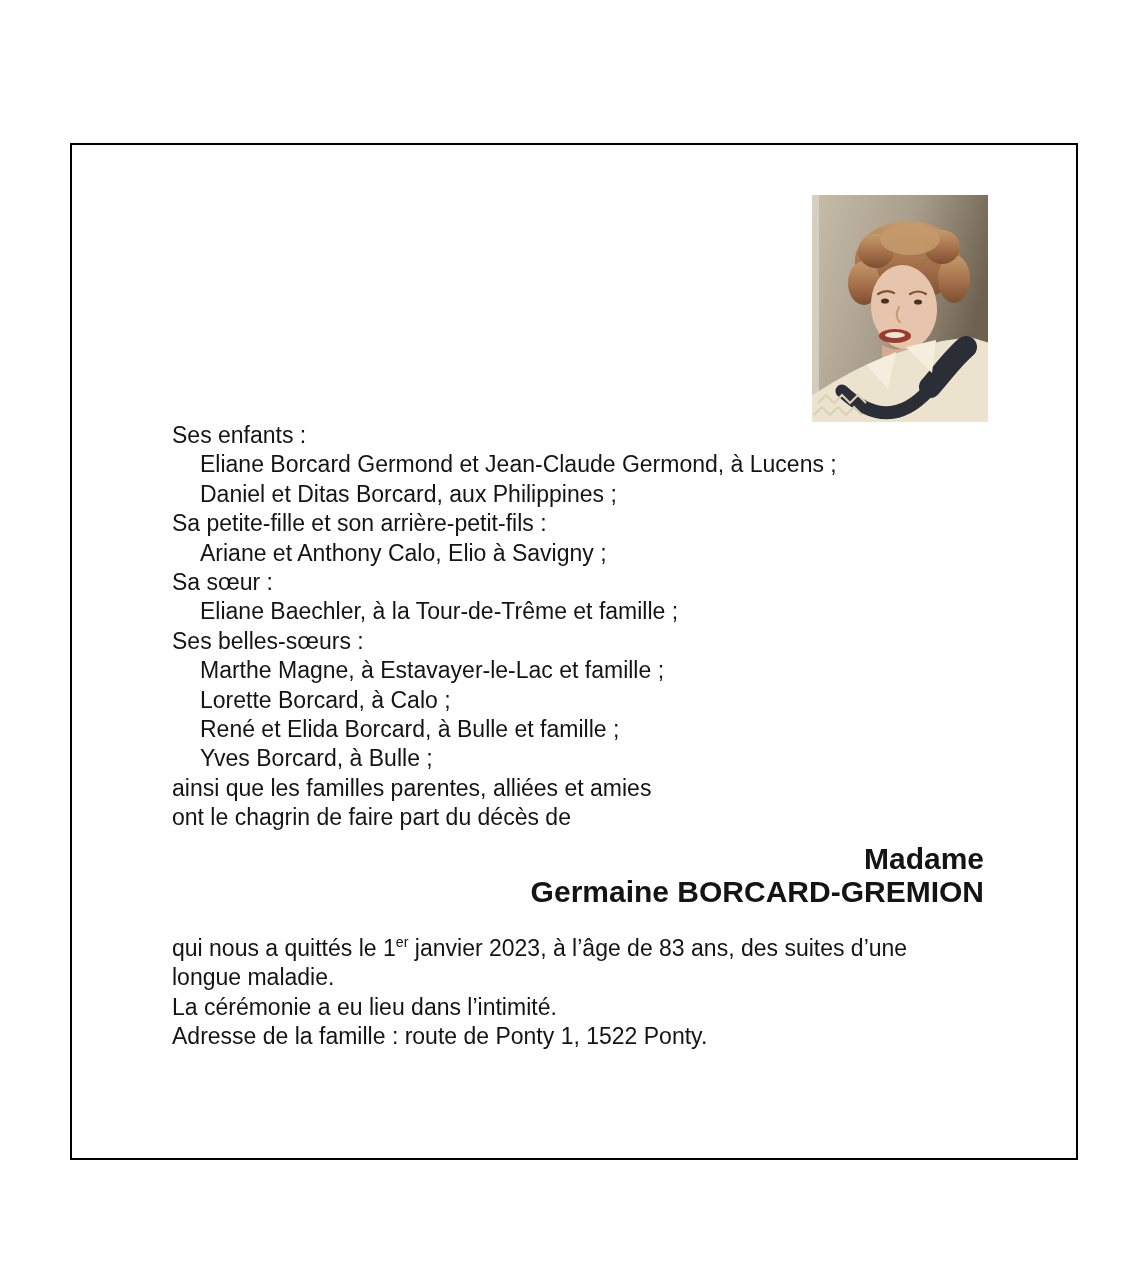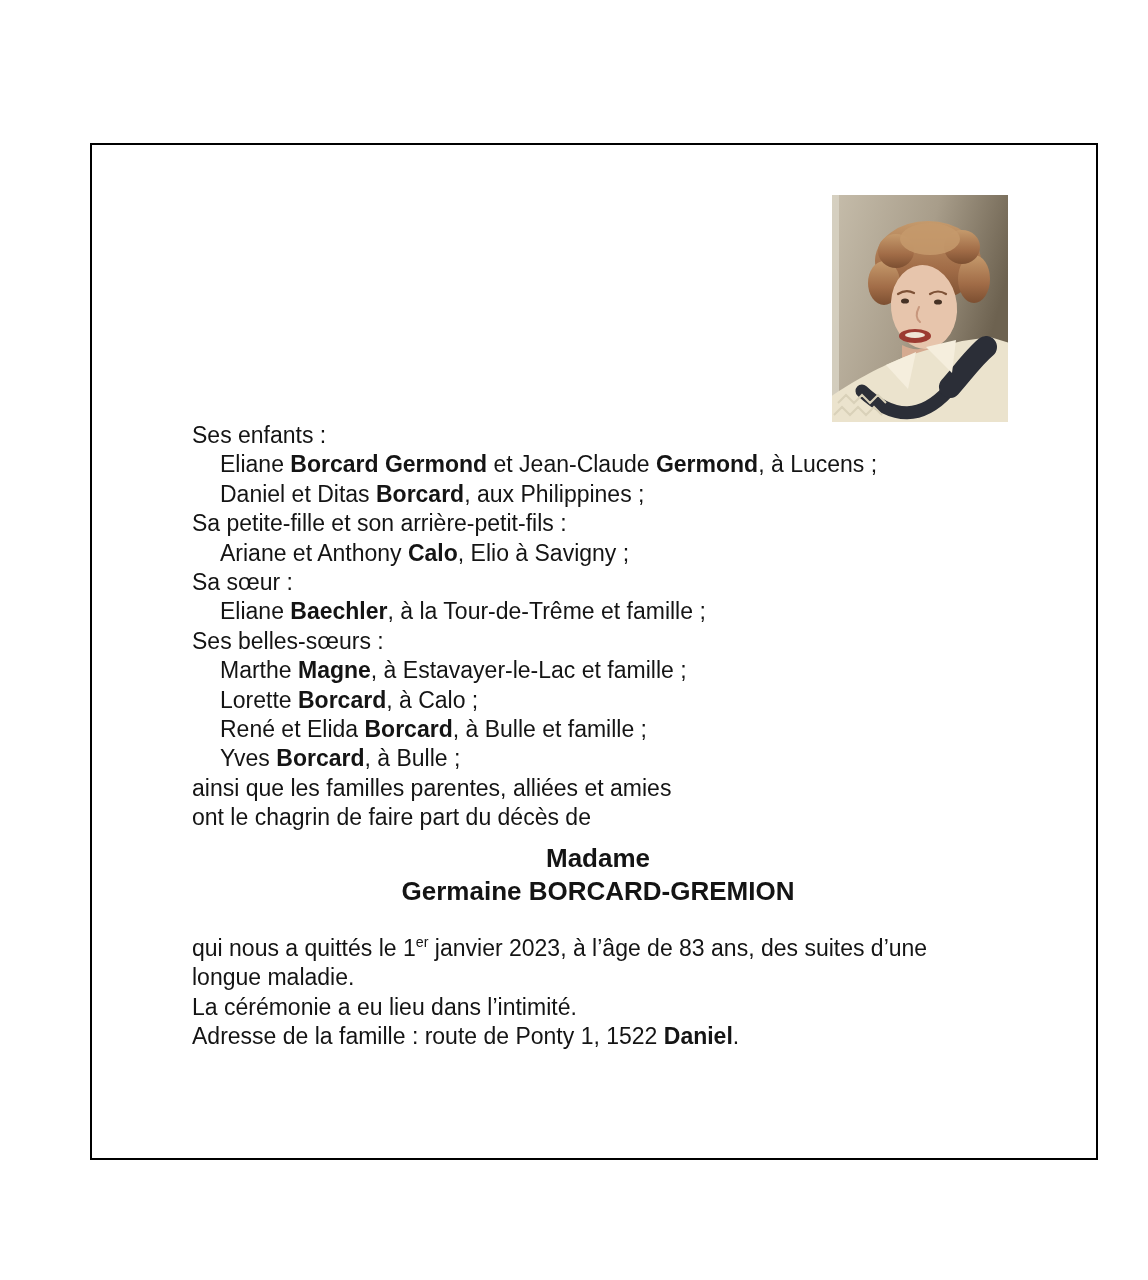--- a/index.html
+++ b/index.html
@@ -11,45 +11,44 @@
     position:relative;
     overflow:hidden;
   }
   .frame{
     position:absolute;
     left:70px;top:143px;
     width:1008px;height:1017px;
     border:2px solid #000;
     box-sizing:border-box;
     background:#ffffff;
-    margin-left:20px;
   }
   .photo{
     position:absolute;
     left:740px;top:50px;
     width:176px;height:227px;
     display:block;
   }
   .textcol{
     position:absolute;
     left:100px;top:276px;
     width:812px;
     font-size:23px;
     line-height:29.4px;
     white-space:nowrap;
   }
   .line{white-space:nowrap;}
   .line.indent{padding-left:28px;}
-  .b{font-weight:bold;}
+  .b{font-weight:normal;}
   sup{font-size:0.62em;line-height:0;vertical-align:super;}
   .title{
     margin-top:9px;
-    text-align:center;
+    text-align:right;
     font-weight:bold;
-    font-size:26px;
+    font-size:30px;
     line-height:33px;
   }
   .details{
     margin-top:26px;
   }
 </style>
 </head>
 <body>
 
 <div class="frame">
@@ -124,17 +123,17 @@
 
     <div class="title">
       <div>Madame</div>
       <div>Germaine BORCARD-GREMION</div>
     </div>
 
     <div class="details">
         <div class="line"><span>qui nous a quittés le 1</span><sup>er</sup><span> janvier 2023, à l’âge de 83 ans, des suites d’une</span></div>
         <div class="line"><span>longue maladie.</span></div>
         <div class="line"><span>La cérémonie a eu lieu dans l’intimité.</span></div>
-        <div class="line"><span>Adresse de la famille : route de Ponty 1, 1522 </span><span class="b">Daniel</span><span>.</span></div>
+        <div class="line"><span>Adresse de la famille : route de Ponty 1, 1522 </span><span class="b">Ponty</span><span>.</span></div>
       </div>
 
   </div>
 </div>
 
 </body></html>

